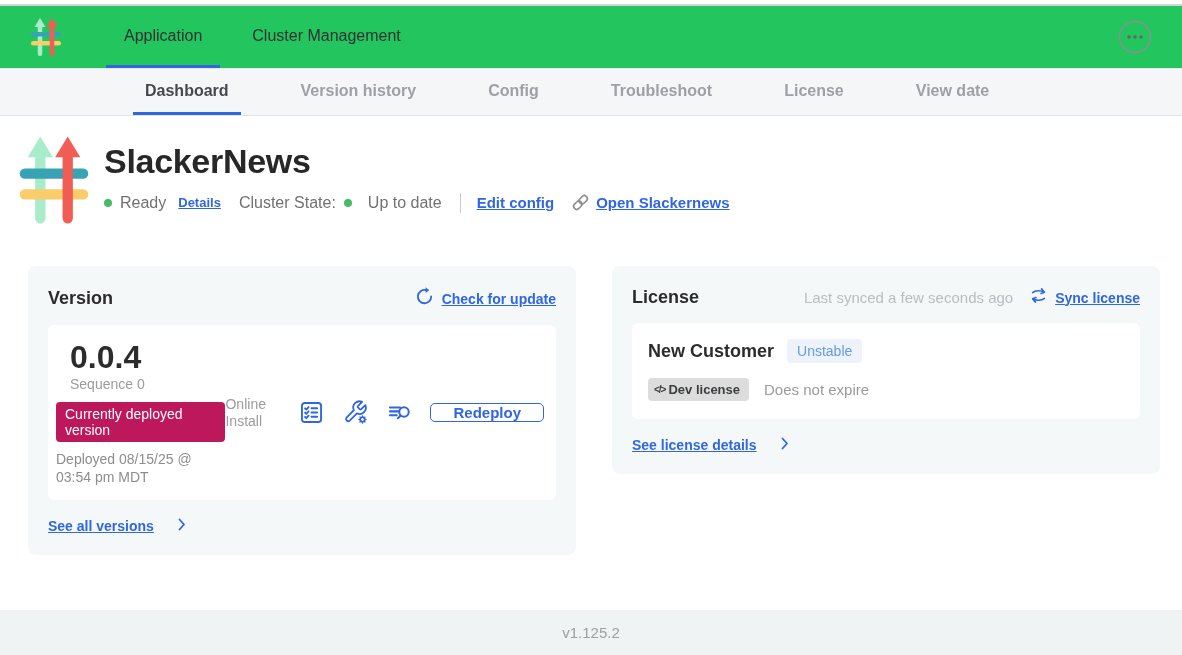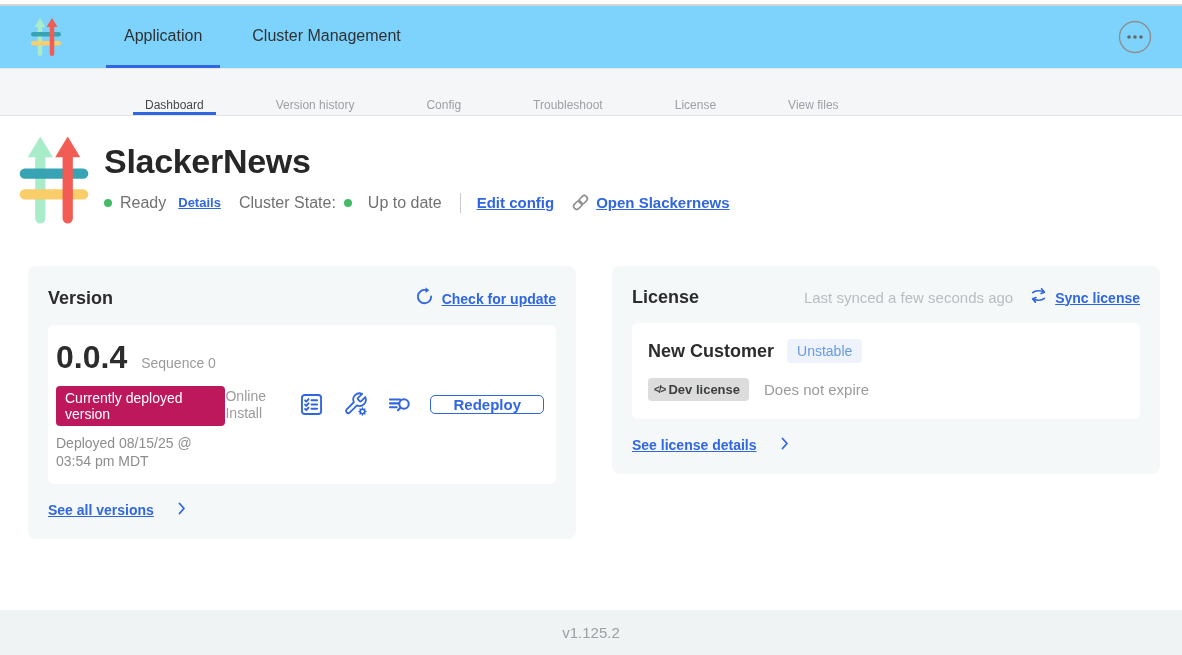--- a/index.html
+++ b/index.html
@@ -6,43 +6,43 @@
   html,body { width:1182px; height:655px; overflow:hidden; }
   body {
     font-family:"Liberation Sans", sans-serif;
     background:#ffffff; color:#323232;
     display:flex; flex-direction:column;
   }
   .top-hairline { height:2px; background:#d4d4d4; margin-top:4px; }
 
   
   .header {
-    height:62px; background:#7dd3fc; display:flex; align-items:stretch;
+    height:62px; background:#22c55e; display:flex; align-items:stretch;
     padding-left:30px; position:relative;
   }
   .header-logo { align-self:center; width:32px; height:42px; margin-right:44px; }
   .top-tabs { display:flex; align-items:stretch; }
   .top-tab {
     display:flex; align-items:center; padding:0 18px; font-size:16px;
     color:#2f3133; cursor:pointer; border-bottom:3px solid transparent; margin-right:14px;
   }
   .top-tab.active { border-bottom-color:#3066e0; font-weight:500; }
   .menu-btn {
     position:absolute; right:30px; top:14px; width:34px; height:34px;
     background:none; border:none; cursor:pointer; padding:0;
   }
 
   
   .subnav {
     height:48px; background:#f4f6f8; border-top:1px solid #e6e8ea; border-bottom:1px solid #e2e5e8;
     display:flex; align-items:stretch; padding-left:133px;
   }
   .subnav-item {
-    display:flex; align-items:flex-end; padding:0 12px; margin-right:48px;
-    font-size:12px; color:#9da1a6; cursor:pointer; border-bottom:3px solid transparent;
+    display:flex; align-items:center; padding:0 12px; margin-right:48px;
+    font-size:16px; color:#9da1a6; cursor:pointer; border-bottom:3px solid transparent;font-weight:bold;
   }
   .subnav-item.active { color:#45484d; border-bottom-color:#3066e0; }
 
   
   .main { flex:1; padding:16px 0 0 16px; }
   .app-header { display:flex; }
   .app-logo { width:76px; height:96px; }
   .app-header-text { margin-left:12px; padding-top:10px; }
   .app-title { font-size:34px; font-weight:700; color:#272727; letter-spacing:-0.3px; }
   .status-row { display:flex; align-items:center; margin-top:11px; font-size:16px; color:#717171; }
@@ -60,21 +60,21 @@
   .card { flex:1; background:#f4f8f9; border-radius:8px; padding:20px; }
   .card-head { display:flex; align-items:center; }
   .card-title { font-size:18px; font-weight:700; color:#2c2c2c; }
   .iconlink { display:flex; align-items:center; gap:7px; cursor:pointer; }
   .iconlink .lbl { font-size:14px; font-weight:600; color:#3066e0; text-decoration:underline; }
   .inner-card { background:#fff; border-radius:6px; margin-top:14px; }
 
   
   .v-inner { display:flex; align-items:center; padding:14px 12px 14px 8px; }
   .v-left { margin-right:auto; }
-  .v-num-row { display:flex; align-items:baseline; }
+  .v-num-row { display:flex; align-items:baseline;flex-direction:column; }
   .v-number { font-size:32px; font-weight:700; color:#2c2c2c; }
   .v-seq { font-size:14px; color:#9b9b9b; margin-left:14px; }
   .deployed-badge {
     display:inline-block; margin-top:10px; background:#be185d; color:#fff;
     font-size:14px; font-weight:500; padding:4px 9px; border-radius:4px;
   }
   .deployed-at { margin-top:9px; font-size:14px; color:#8d8d8d; max-width:210px; line-height:1.25; }
   .v-right { display:flex; align-items:center; gap:17px; }
   .install-type { width:56px; font-size:14px; font-weight:500; color:#9b9b9b; line-height:1.2; }
   .v-icon { width:27px; height:27px; display:inline-flex; cursor:pointer; }
@@ -154,21 +154,21 @@
   <div class="subnav-item">
     <span>Config</span>
   </div>
   <div class="subnav-item">
     <span>Troubleshoot</span>
   </div>
   <div class="subnav-item">
     <span>License</span>
   </div>
   <div class="subnav-item">
-    <span>View files</span>
+    <span>View date</span>
   </div>
 </div>
 
 <div class="main">
 
   <div class="app-header">
     <span class="app-logo">
       <svg viewBox="0 0 64 84" width="76" height="96" aria-hidden="true">
         <rect x="15.5" y="18" width="9" height="62" rx="4.5" fill="#a9ecca"></rect>
         <polygon points="20,4 31,22 9,22" fill="#a9ecca"></polygon>

